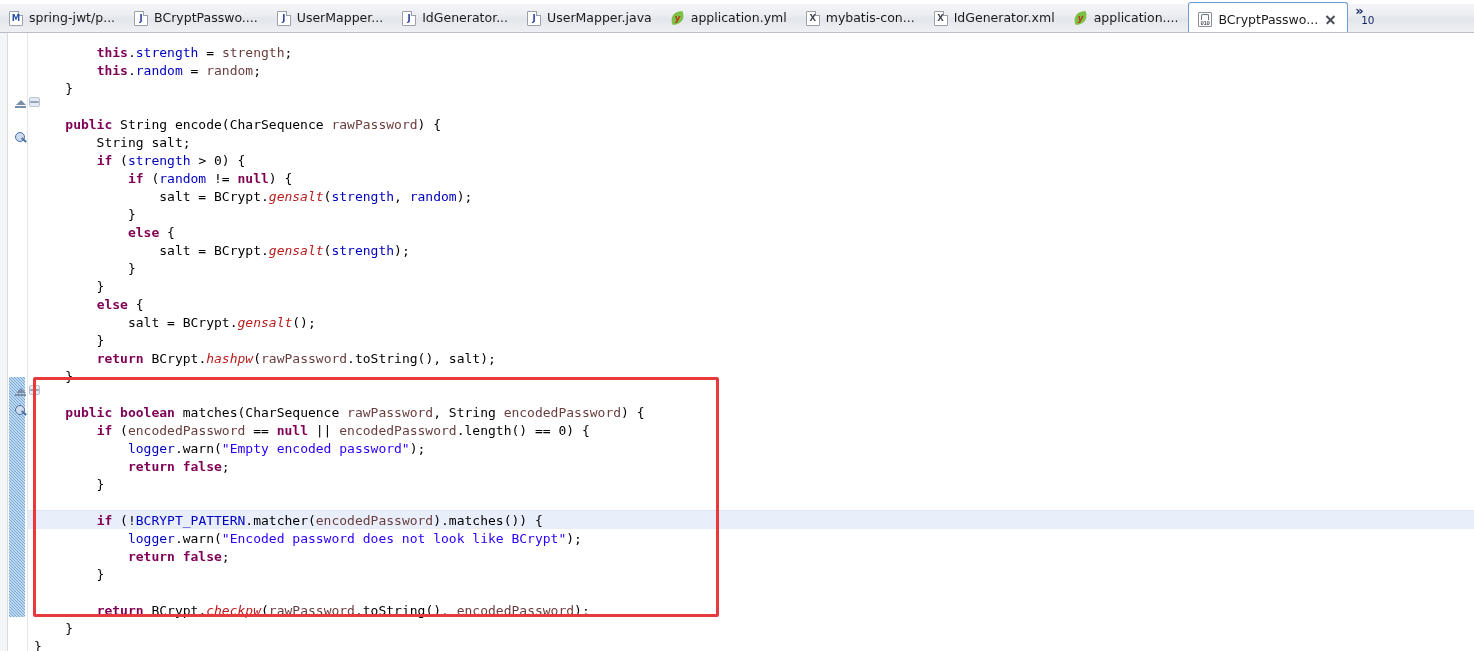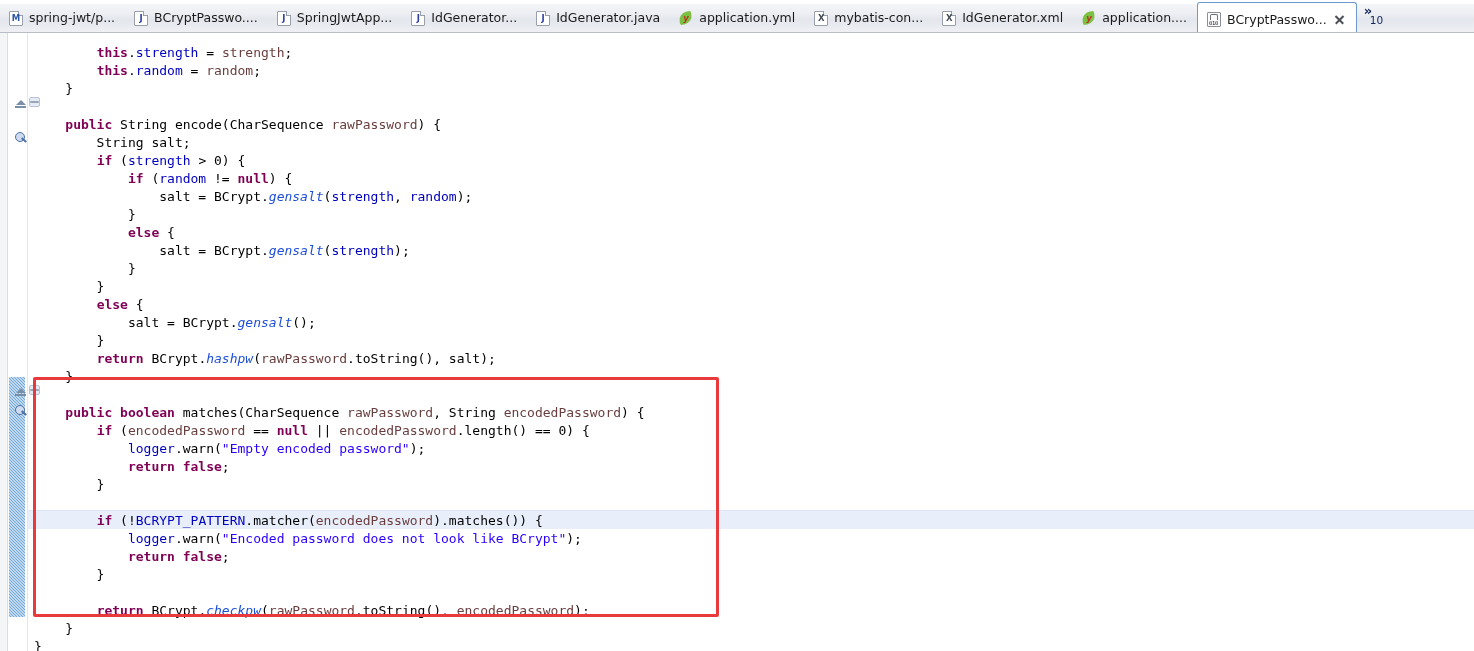--- a/index.html
+++ b/index.html
@@ -291,21 +291,21 @@
   .ln {
     position: absolute;
     left: 34px;
     height: 18px;
     white-space: pre;
   }
   
   .kw   { color: #7f0055; font-weight: bold; }
   .str  { color: #2a00ff; }
   .fld  { color: #0000c0; }
-  .mth  { color: #1d4ed8; font-style: italic; }
+  .mth  { color: #b91c1c; font-style: italic; }
   .par  { color: #6a3e3e; }
   .pln  { color: #000000; }
 </style>
 </head>
 <body>
 
 <div id="tabbar">
   <div id="tabs-host" style="display: flex; align-items: stretch;">
       <div class="tab">
         <span class="ficon doc maven">
@@ -319,35 +319,35 @@
           <span class="fold"></span>
           <span class="letter">J</span>
         </span>
         <span class="tlabel">BCryptPasswo....</span>
       </div>
       <div class="tab">
         <span class="ficon doc java">
           <span class="fold"></span>
           <span class="letter">J</span>
         </span>
-        <span class="tlabel">SpringJwtApp...</span>
+        <span class="tlabel">UserMapper...</span>
       </div>
       <div class="tab">
         <span class="ficon doc java">
           <span class="fold"></span>
           <span class="letter">J</span>
         </span>
         <span class="tlabel">IdGenerator...</span>
       </div>
       <div class="tab">
         <span class="ficon doc java">
           <span class="fold"></span>
           <span class="letter">J</span>
         </span>
-        <span class="tlabel">IdGenerator.java</span>
+        <span class="tlabel">UserMapper.java</span>
       </div>
       <div class="tab">
         <span class="ficon yml">
           <span class="leaf"></span>
           <span class="yletter">y</span>
         </span>
         <span class="tlabel">application.yml</span>
       </div>
       <div class="tab">
         <span class="ficon doc xml">

